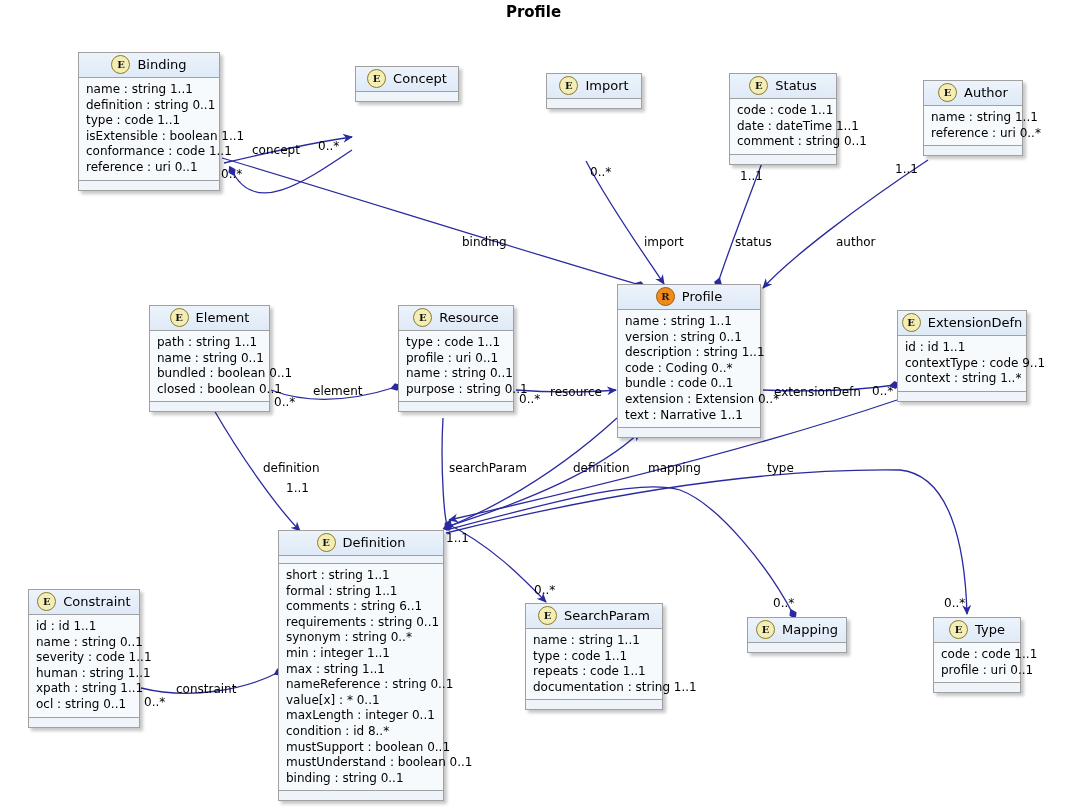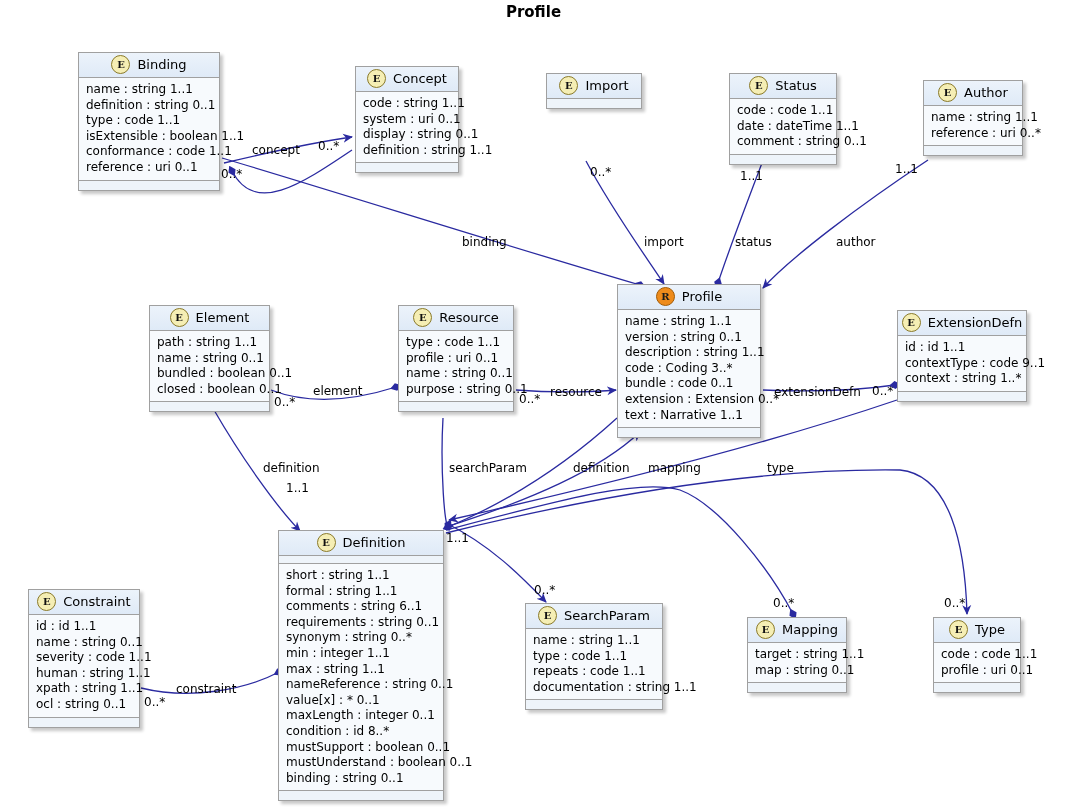--- a/index.html
+++ b/index.html
@@ -162,26 +162,20 @@
           <div class="uml-attr">conformance : code 1..1</div>
           <div class="uml-attr">reference : uri 0..1</div>
         </div>
         <div class="uml-foot"></div>
       </div>
       <div class="uml-class" style="left: 355px; top: 66px; width: 104px;">
         <div class="uml-header">
           <span class="stereo">E</span>
           <span class="uml-title">Concept</span>
         </div>
-        <div class="uml-attrs">
-          <div class="uml-attr">code : string 1..1</div>
-          <div class="uml-attr">system : uri 0..1</div>
-          <div class="uml-attr">display : string 0..1</div>
-          <div class="uml-attr">definition : string 1..1</div>
-        </div>
         <div class="uml-foot"></div>
       </div>
       <div class="uml-class" style="left: 546px; top: 73px; width: 96px;">
         <div class="uml-header">
           <span class="stereo">E</span>
           <span class="uml-title">Import</span>
         </div>
         <div class="uml-foot"></div>
       </div>
       <div class="uml-class" style="left: 729px; top: 73px; width: 108px;">
@@ -209,21 +203,21 @@
       </div>
       <div class="uml-class" style="left: 617px; top: 284px; width: 144px;">
         <div class="uml-header">
           <span class="stereo res">R</span>
           <span class="uml-title">Profile</span>
         </div>
         <div class="uml-attrs">
           <div class="uml-attr">name : string 1..1</div>
           <div class="uml-attr">version : string 0..1</div>
           <div class="uml-attr">description : string 1..1</div>
-          <div class="uml-attr">code : Coding 3..*</div>
+          <div class="uml-attr">code : Coding 0..*</div>
           <div class="uml-attr">bundle : code 0..1</div>
           <div class="uml-attr">extension : Extension 0..*</div>
           <div class="uml-attr">text : Narrative 1..1</div>
         </div>
         <div class="uml-foot"></div>
       </div>
       <div class="uml-class" style="left: 149px; top: 305px; width: 121px;">
         <div class="uml-header">
           <span class="stereo">E</span>
           <span class="uml-title">Element</span>
@@ -310,24 +304,20 @@
           <div class="uml-attr">type : code 1..1</div>
           <div class="uml-attr">repeats : code 1..1</div>
           <div class="uml-attr">documentation : string 1..1</div>
         </div>
         <div class="uml-foot"></div>
       </div>
       <div class="uml-class" style="left: 747px; top: 617px; width: 100px;">
         <div class="uml-header">
           <span class="stereo">E</span>
           <span class="uml-title">Mapping</span>
-        </div>
-        <div class="uml-attrs">
-          <div class="uml-attr">target : string 1..1</div>
-          <div class="uml-attr">map : string 0..1</div>
         </div>
         <div class="uml-foot"></div>
       </div>
       <div class="uml-class" style="left: 933px; top: 617px; width: 88px;">
         <div class="uml-header">
           <span class="stereo">E</span>
           <span class="uml-title">Type</span>
         </div>
         <div class="uml-attrs">
           <div class="uml-attr">code : code 1..1</div>

